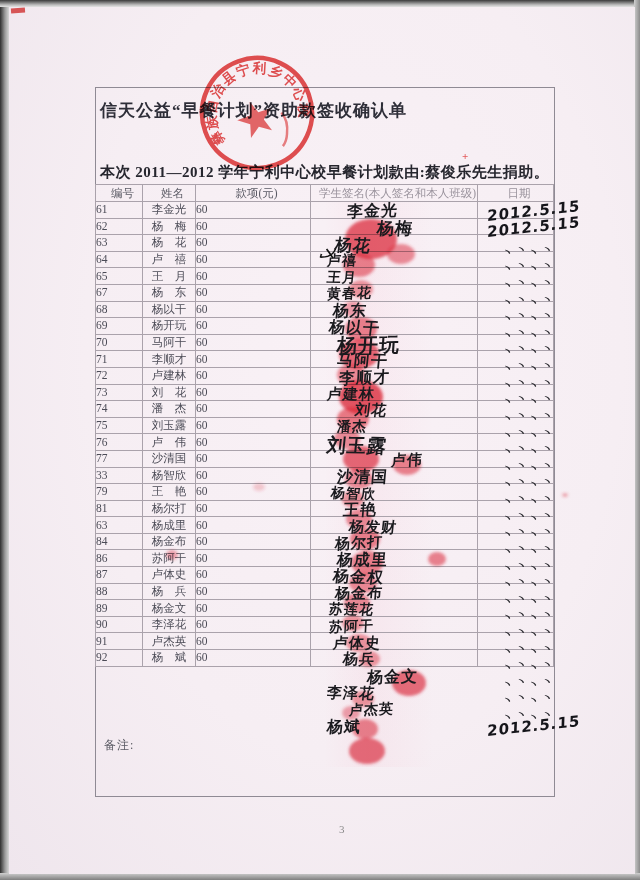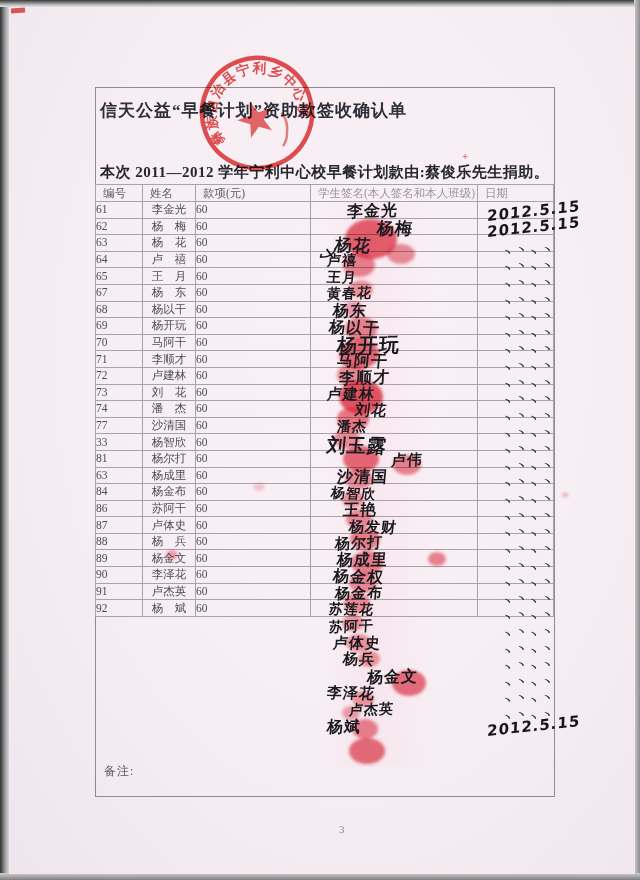--- a/index.html
+++ b/index.html
@@ -20,27 +20,27 @@
       letter-spacing:1px;color:#2e2e38;}
   .t2{position:absolute;left:0;top:46px;width:100%;text-align:center;font-size:14.5px;font-weight:bold;color:#33333d;}
   .t3{position:absolute;left:4px;top:75px;width:452px;font-size:15px;font-weight:bold;color:#26262e;letter-spacing:.5px;}
   .plus-mark{position:absolute;left:366px;top:62px;color:#e04040;font-size:11px;font-weight:bold;opacity:.85;}
 
   
   table.roster{position:absolute;left:86px;top:177px;border-collapse:collapse;table-layout:fixed;width:458px;}
   table.roster col.w1{width:47px}table.roster col.w2{width:53px}table.roster col.w3{width:115px}
   table.roster col.w4{width:167px}table.roster col.w5{width:76px}
   table.roster th,table.roster td{border:1px solid #aaa2ab;padding:0;margin:0;overflow:hidden;}
-  table.roster th{height:16px;font-size:11.5px;font-weight:normal;text-align:left;padding-left:7px;color:#5a5a64;}
+  table.roster th{height:16px;font-size:11.5px;font-weight:normal;text-align:center;padding-left:7px;color:#5a5a64;}
   table.roster th.light{color:#9a939d;}
   table.roster td{height:15.6px;line-height:15px;font-size:11.5px;color:#4b4b56;}
   td.c-no{padding-left:8px;}
   td.c-name{text-align:center;color:#42424c;}
   td.c-amt{padding-left:7px;}
-  .remarks{position:absolute;left:95px;top:756px;font-size:12px;color:#5b5b64;letter-spacing:1px;}
+  .remarks{position:absolute;left:95px;top:730px;font-size:12px;color:#5b5b64;letter-spacing:1px;}
   .pagenum{position:absolute;left:330px;top:816px;font-size:11px;color:#8a8a8a;}
 
   
   .stamp{position:absolute;left:188px;top:46px;width:120px;height:120px;transform:rotate(-20deg);
     opacity:.82;mix-blend-mode:multiply;pointer-events:none;}
 
   
   #ink{position:absolute;left:0;top:0;width:640px;height:880px;pointer-events:none;}
   .hw{position:absolute;white-space:nowrap;font-family:"DejaVu Sans",sans-serif;color:#1a1a1e;font-weight:600;}
   .sig{letter-spacing:1px;}
@@ -173,29 +173,50 @@
           <td class="c-date"></td>
         </tr>
         <tr>
           <td class="c-no">74</td>
           <td class="c-name">潘　杰</td>
           <td class="c-amt">60</td>
           <td class="c-sig"></td>
           <td class="c-date"></td>
         </tr>
         <tr>
+          <td class="c-no">75</td>
+          <td class="c-name">刘玉露</td>
+          <td class="c-amt">60</td>
+          <td class="c-sig"></td>
+          <td class="c-date"></td>
+        </tr>
+        <tr>
+          <td class="c-no">76</td>
+          <td class="c-name">卢　伟</td>
+          <td class="c-amt">60</td>
+          <td class="c-sig"></td>
+          <td class="c-date"></td>
+        </tr>
+        <tr>
           <td class="c-no">77</td>
           <td class="c-name">沙清国</td>
           <td class="c-amt">60</td>
           <td class="c-sig"></td>
           <td class="c-date"></td>
         </tr>
         <tr>
           <td class="c-no">33</td>
           <td class="c-name">杨智欣</td>
+          <td class="c-amt">60</td>
+          <td class="c-sig"></td>
+          <td class="c-date"></td>
+        </tr>
+        <tr>
+          <td class="c-no">79</td>
+          <td class="c-name">王　艳</td>
           <td class="c-amt">60</td>
           <td class="c-sig"></td>
           <td class="c-date"></td>
         </tr>
         <tr>
           <td class="c-no">81</td>
           <td class="c-name">杨尔打</td>
           <td class="c-amt">60</td>
           <td class="c-sig"></td>
           <td class="c-date"></td>

